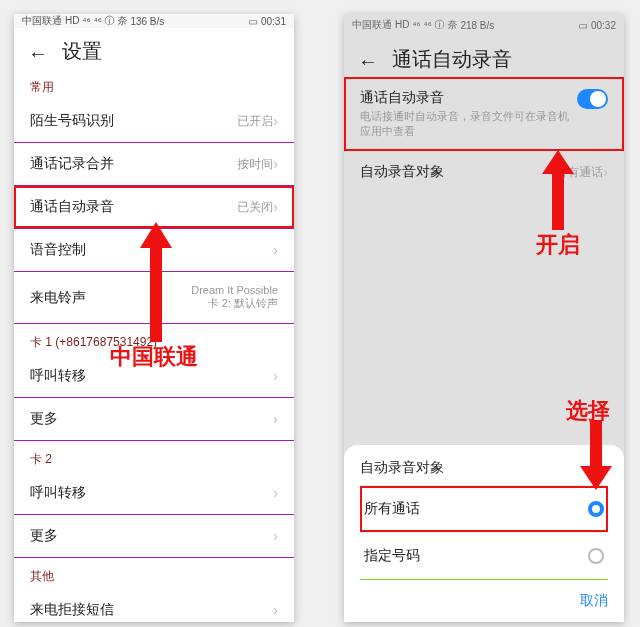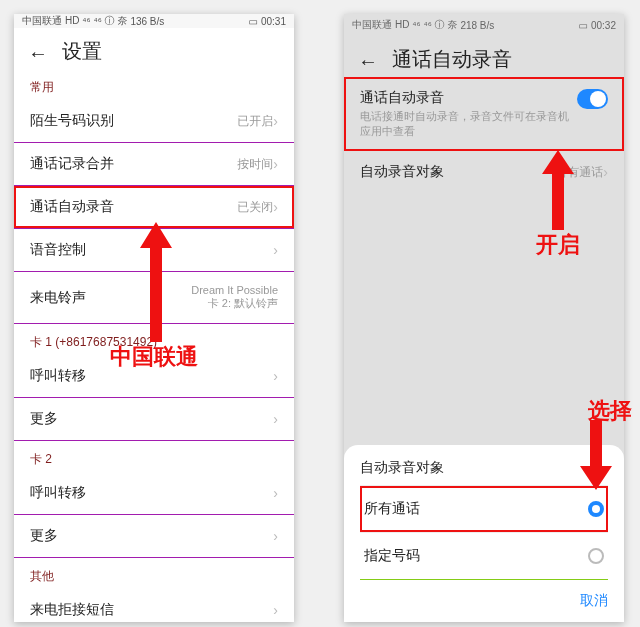--- a/index.html
+++ b/index.html
@@ -318,18 +318,18 @@
   </div>
 </div>
 
 <div class="arrow" style="left:538px; top:150px;">
   <svg width="40" height="80">
     <polygon points="20,0 36,24 26,24 26,80 14,80 14,24 4,24" fill="#e11"></polygon>
   </svg>
 </div>
 <div class="anno-text" style="left:536px; top:230px;">开启</div>
 
-<div class="anno-text" style="left:588px; top:396px;">选择</div>
+<div class="anno-text" style="left:566px; top:396px;">选择</div>
 <div class="arrow" style="left:576px; top:420px;">
   <svg width="40" height="70">
     <polygon points="14,0 26,0 26,46 36,46 20,70 4,46 14,46" fill="#e11"></polygon>
   </svg>
 </div>
 
 </body></html>

